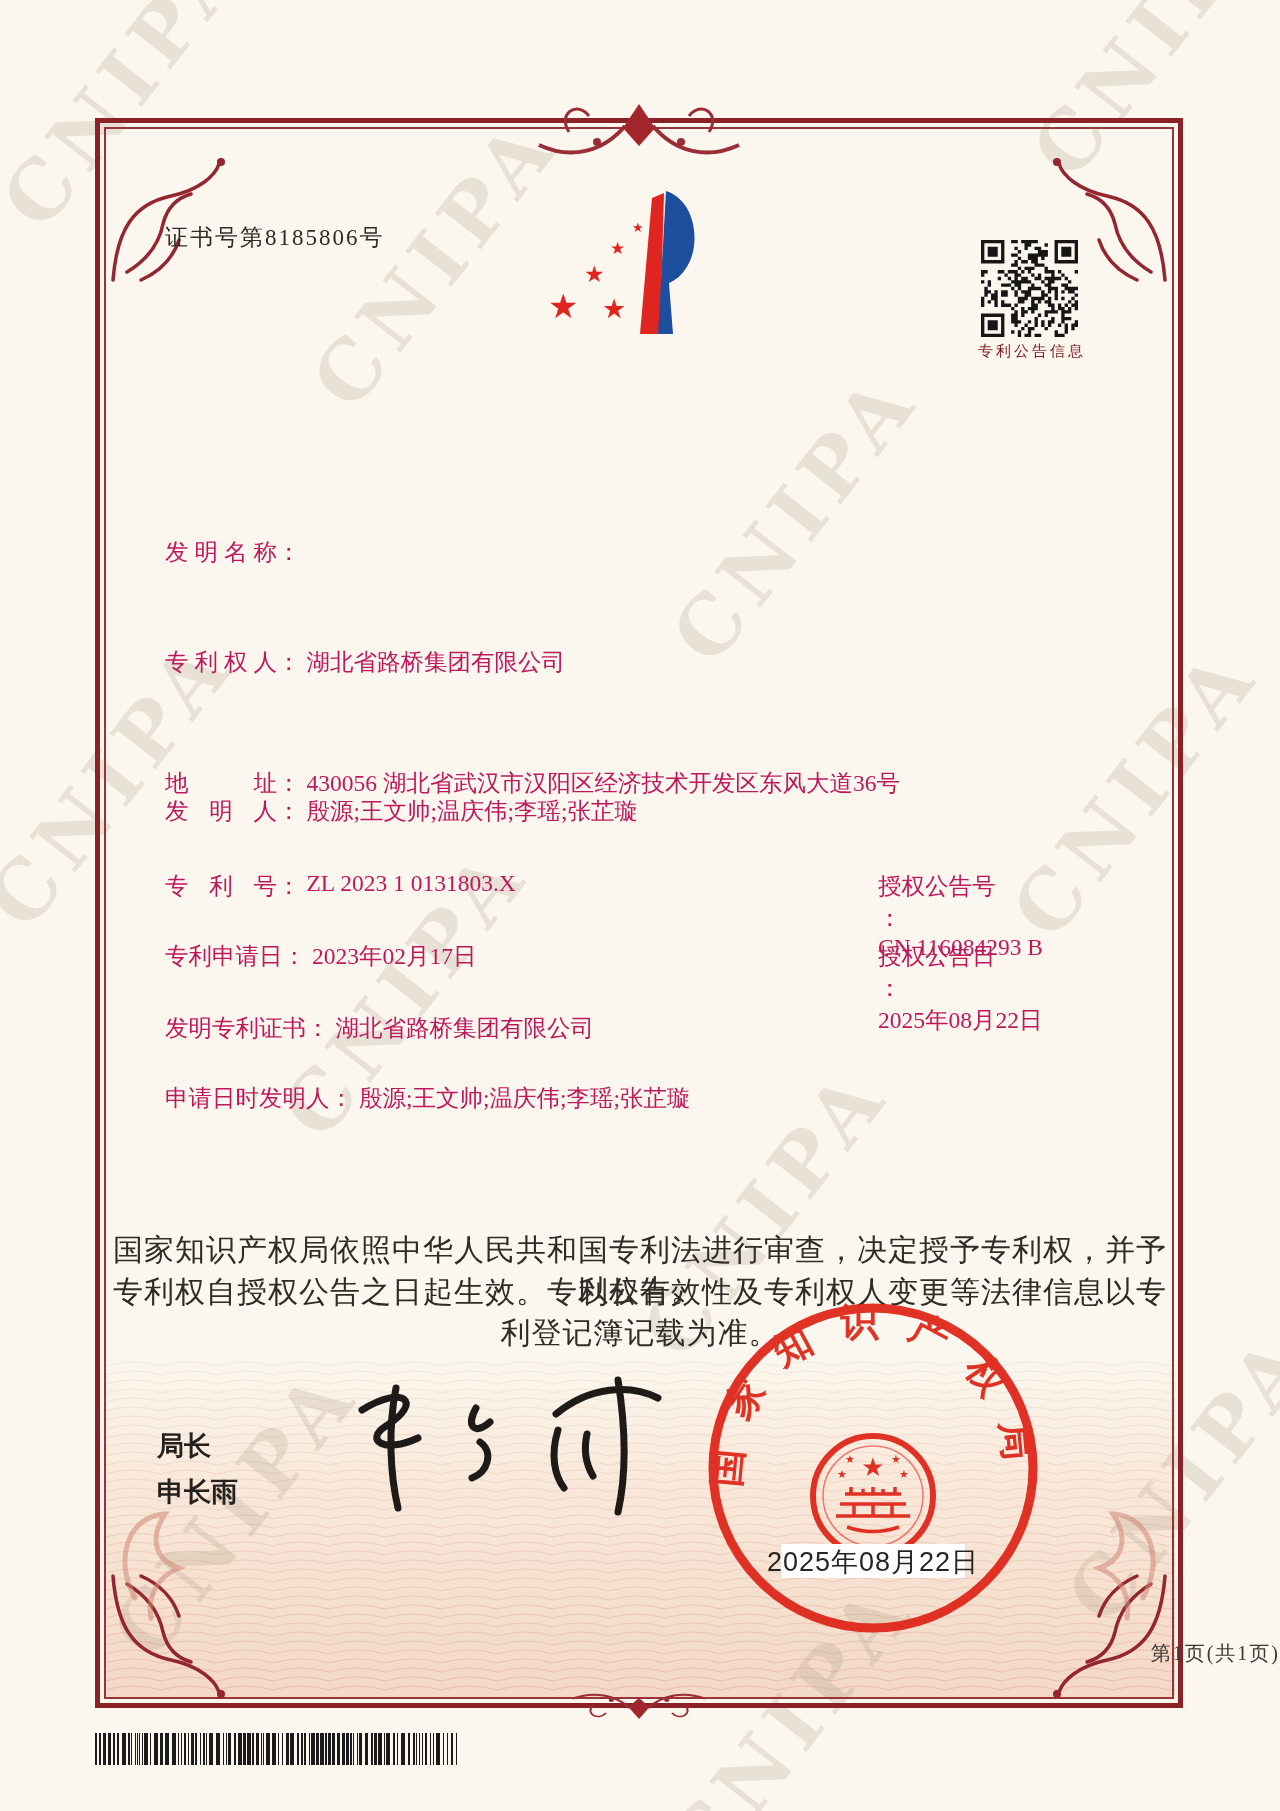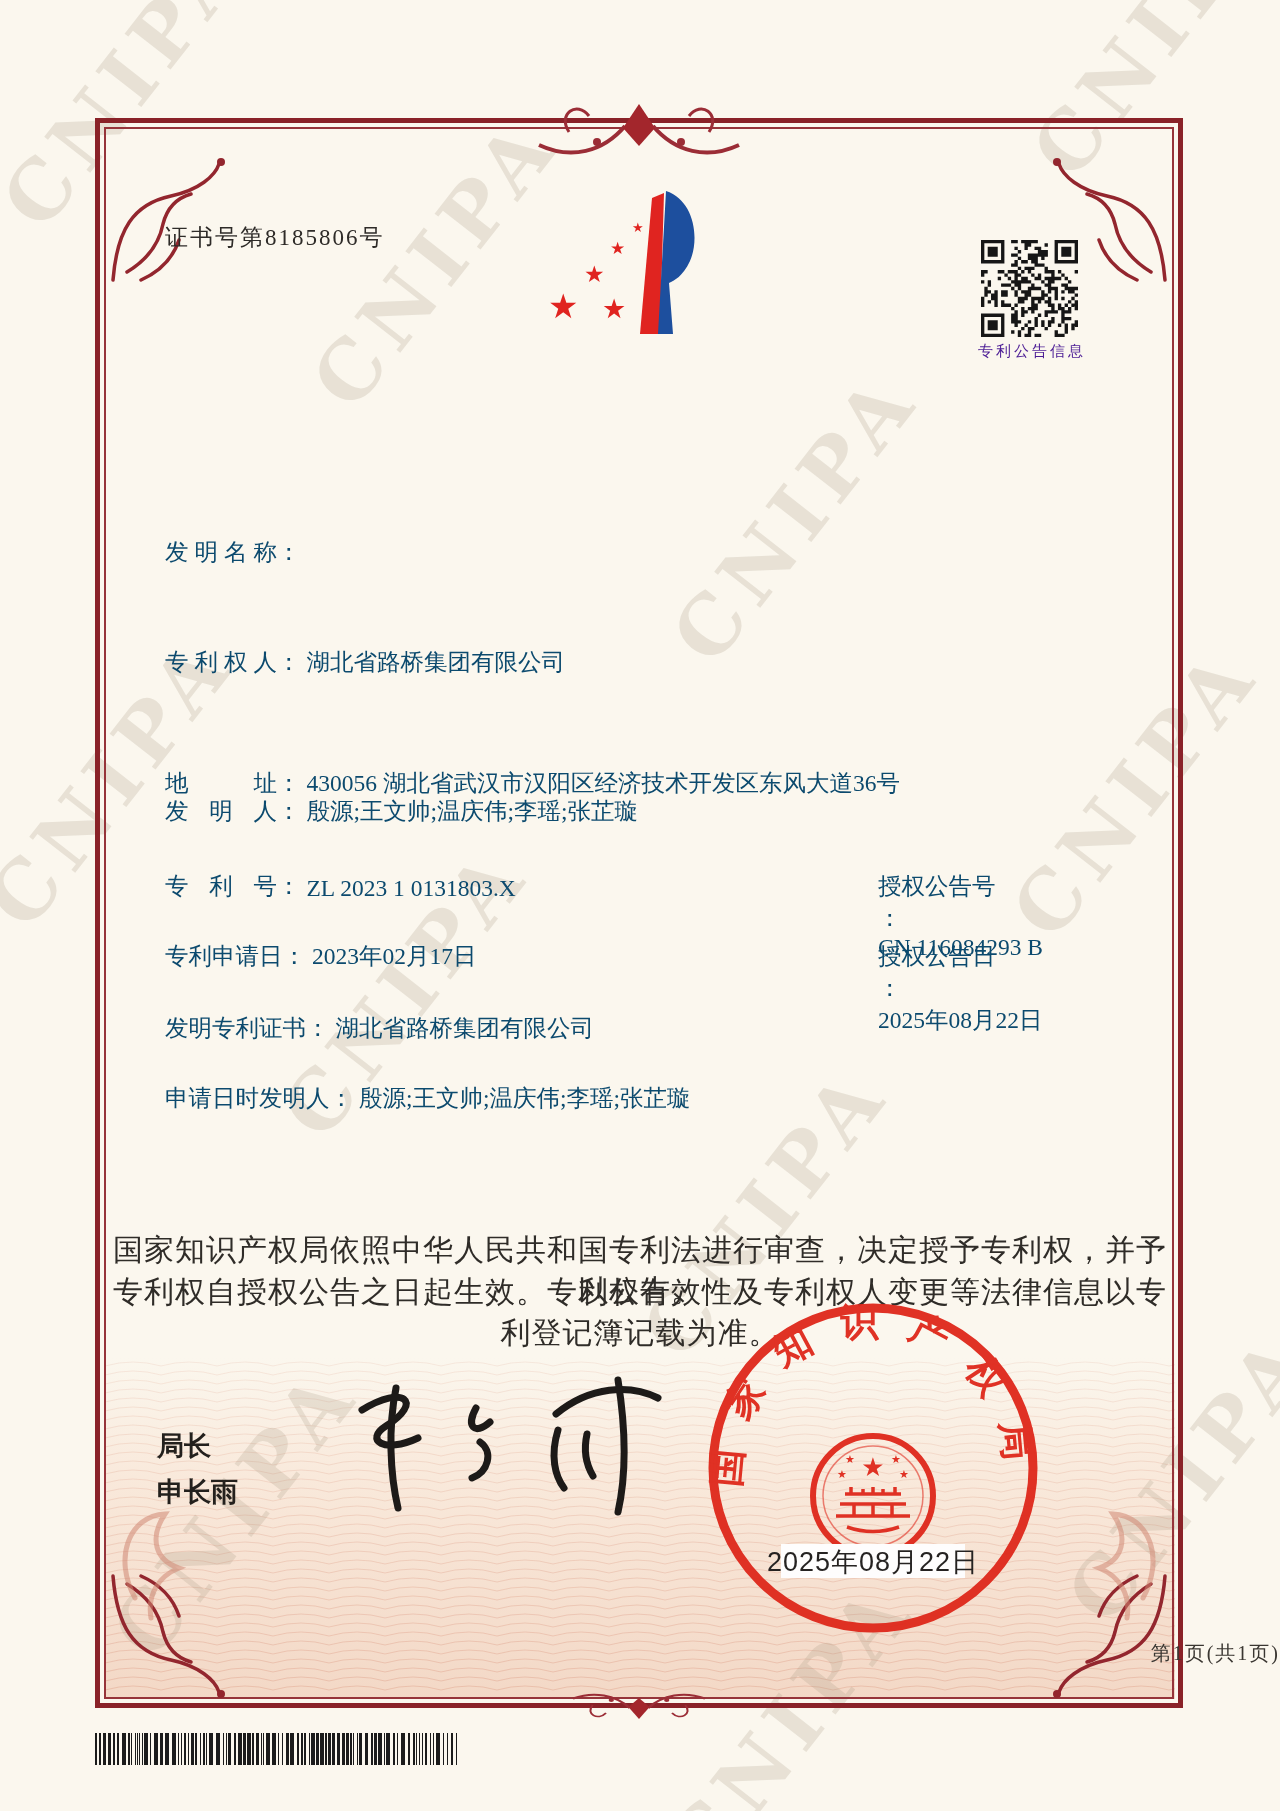--- a/index.html
+++ b/index.html
@@ -30,29 +30,29 @@
   .frame-inner{
     position:absolute; left:104px; top:127px; width:1070px; height:1572px;
     border:2px solid #96343a; box-sizing:border-box; z-index:3; pointer-events:none;
   }
   #frameDecor{position:absolute; left:95px; top:88px; z-index:3; pointer-events:none;}
   
   .cert-no{position:absolute; left:165px; top:222px; font-size:23px; letter-spacing:2px; z-index:4;}
   #logoSvg{position:absolute; left:540px; top:186px; z-index:4;}
   #qrSvg{position:absolute; left:981px; top:240px; z-index:4; background:#fbf7ee;}
   .qr-label{position:absolute; left:952px; top:342px; width:160px; text-align:center;
-    font-size:15px; letter-spacing:3px; color:#4c1d95; z-index:4;}
+    font-size:15px; letter-spacing:3px; color:#7f1d1d; z-index:4;}
   .doc-title{
     position:absolute; left:0; top:368px; width:1280px; text-align:center;
     font-size:56px; font-weight:bold; letter-spacing:22px; padding-left:22px;
     box-sizing:border-box; color:#191715; z-index:4;
   }
   
-  .row{position:absolute; left:165px; display:flex; align-items:flex-end;
-    font-size:23.5px; color:#0c4a6e; z-index:4; white-space:nowrap;}
+  .row{position:absolute; left:165px; display:flex; align-items:flex-start;
+    font-size:23.5px; color:#be185d; z-index:4; white-space:nowrap;}
   .lbl{flex:none;}
   .lbl-j{width:112px; text-align:justify; text-align-last:justify;}
   .colon{flex:none; margin-right:6px;}
   .val{flex:none;}
   .col-r{position:absolute; left:713px; top:0; display:flex; white-space:nowrap;flex-direction:column;}
   .row-wide{width:1000px;}
   
   .statement{position:absolute; left:105px; width:1070px; text-align:center;
     font-size:30px; letter-spacing:1px; color:#2f2c28; z-index:4;}
   

